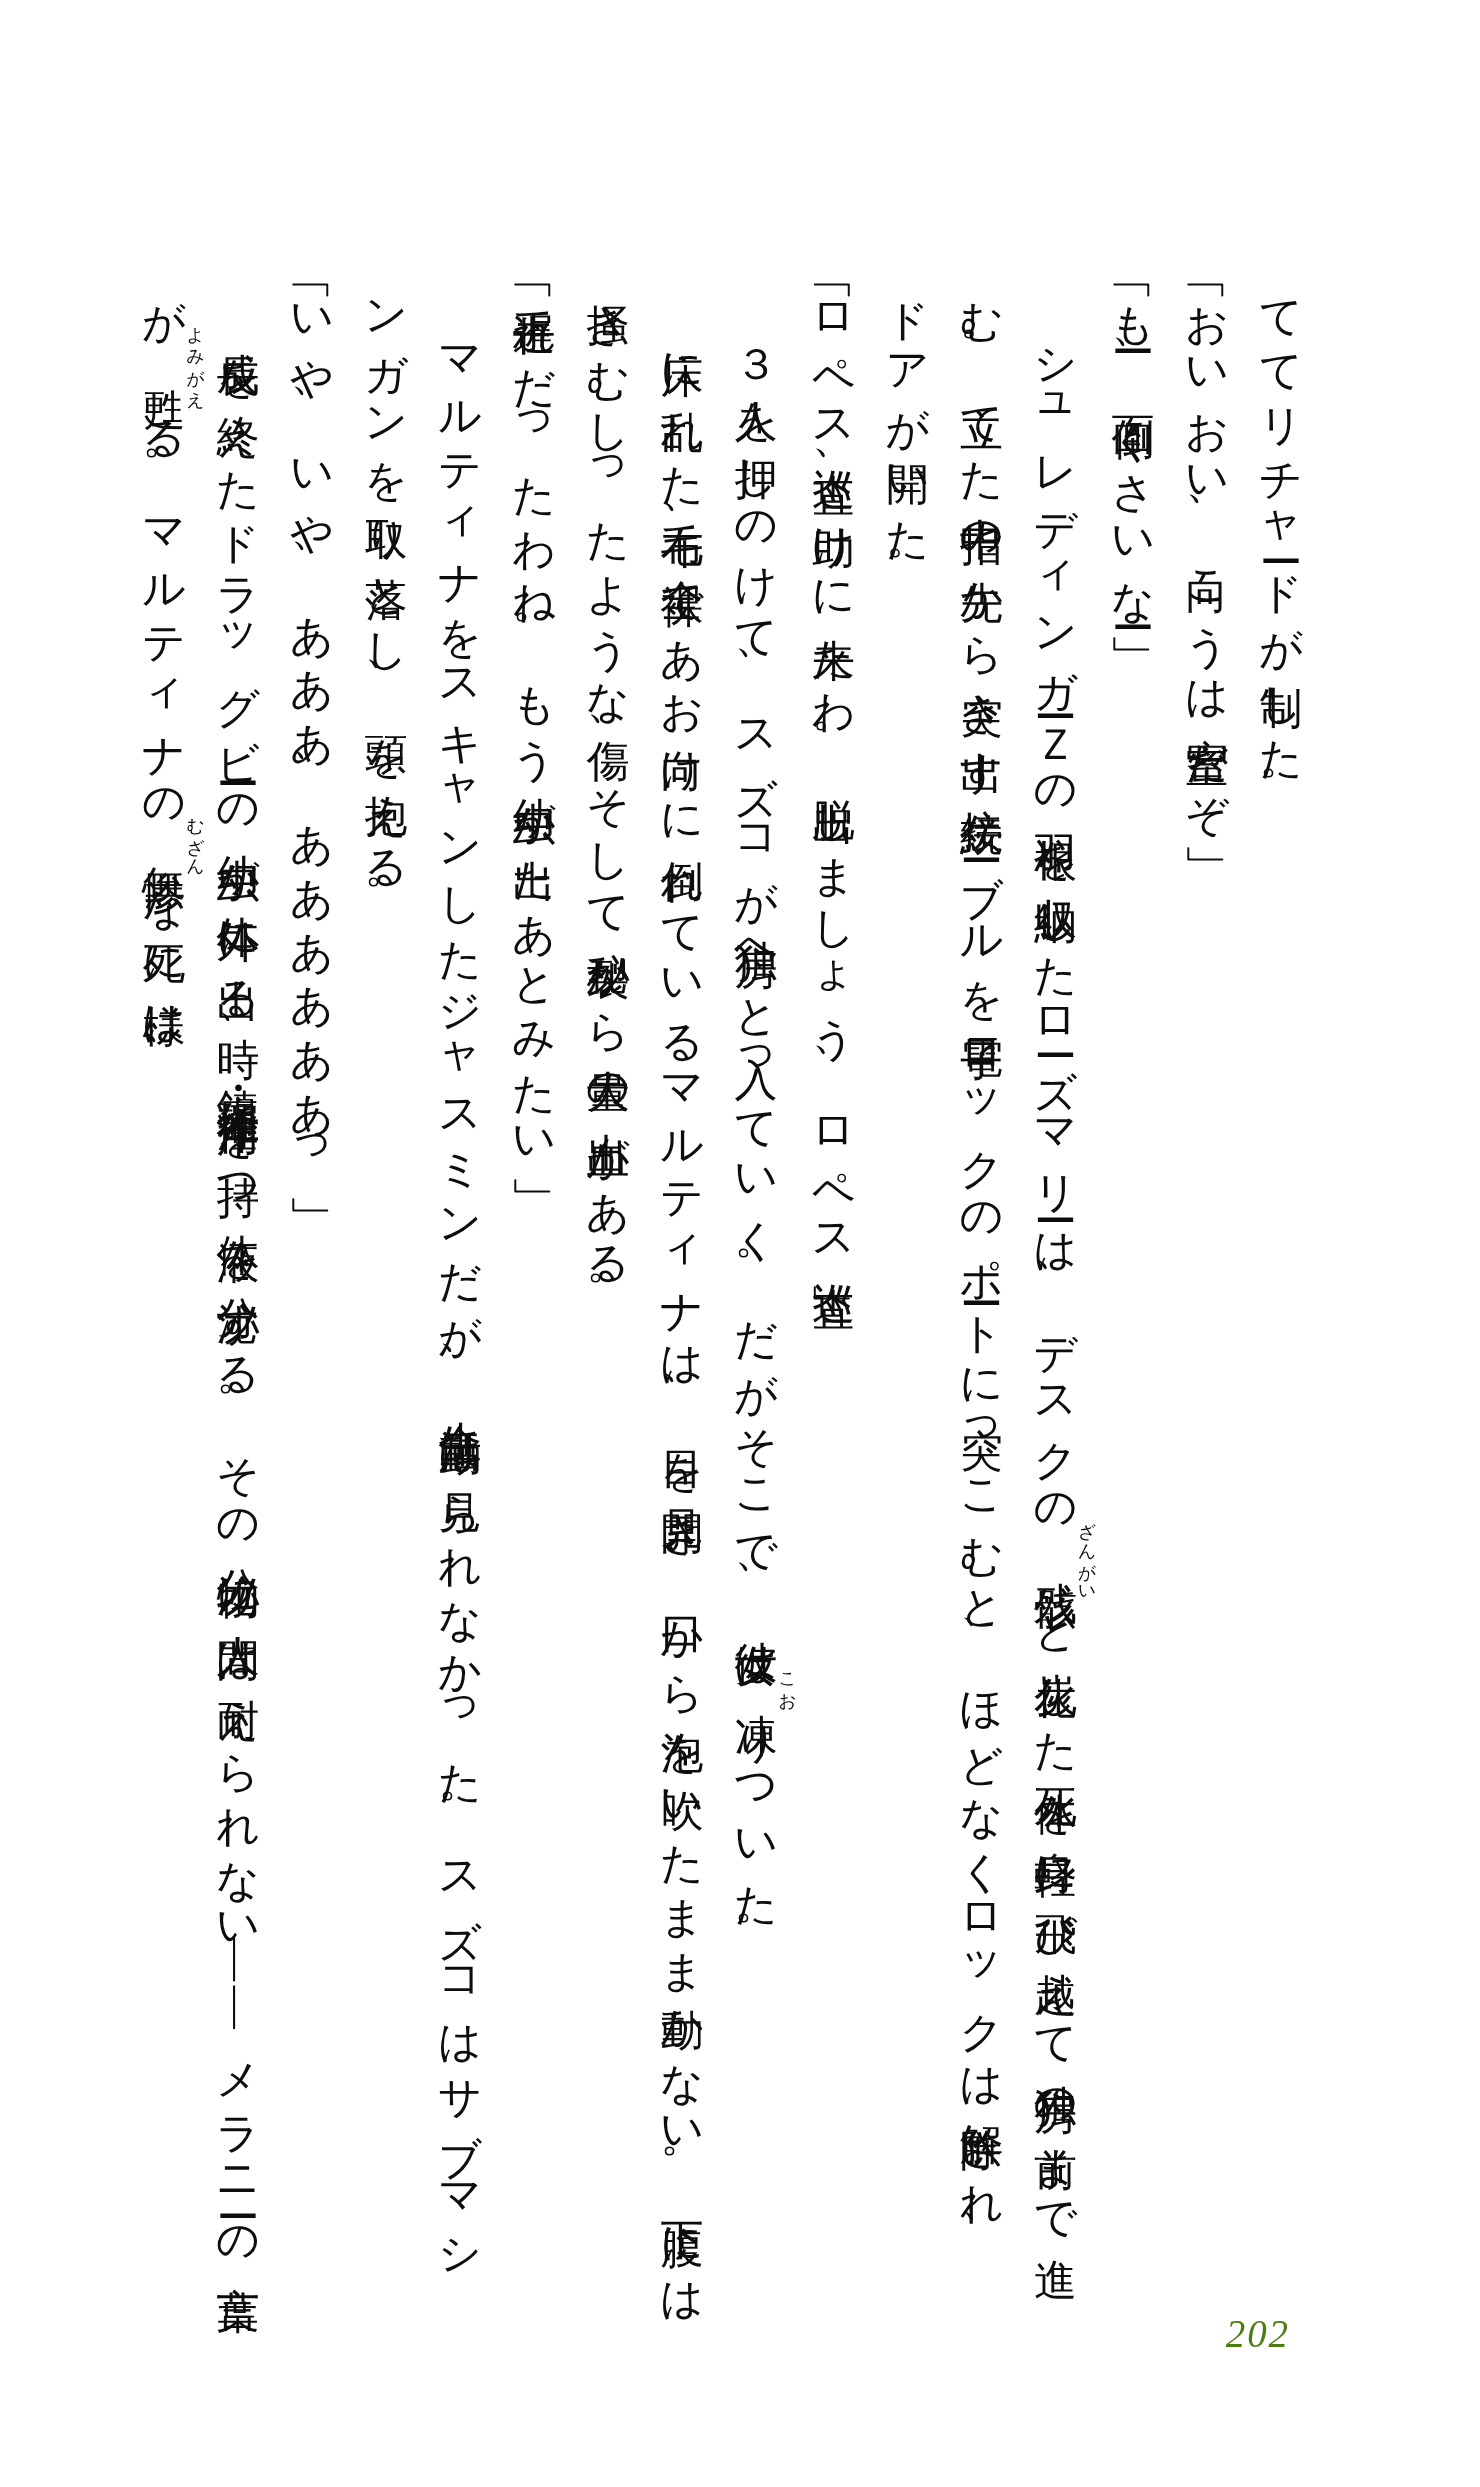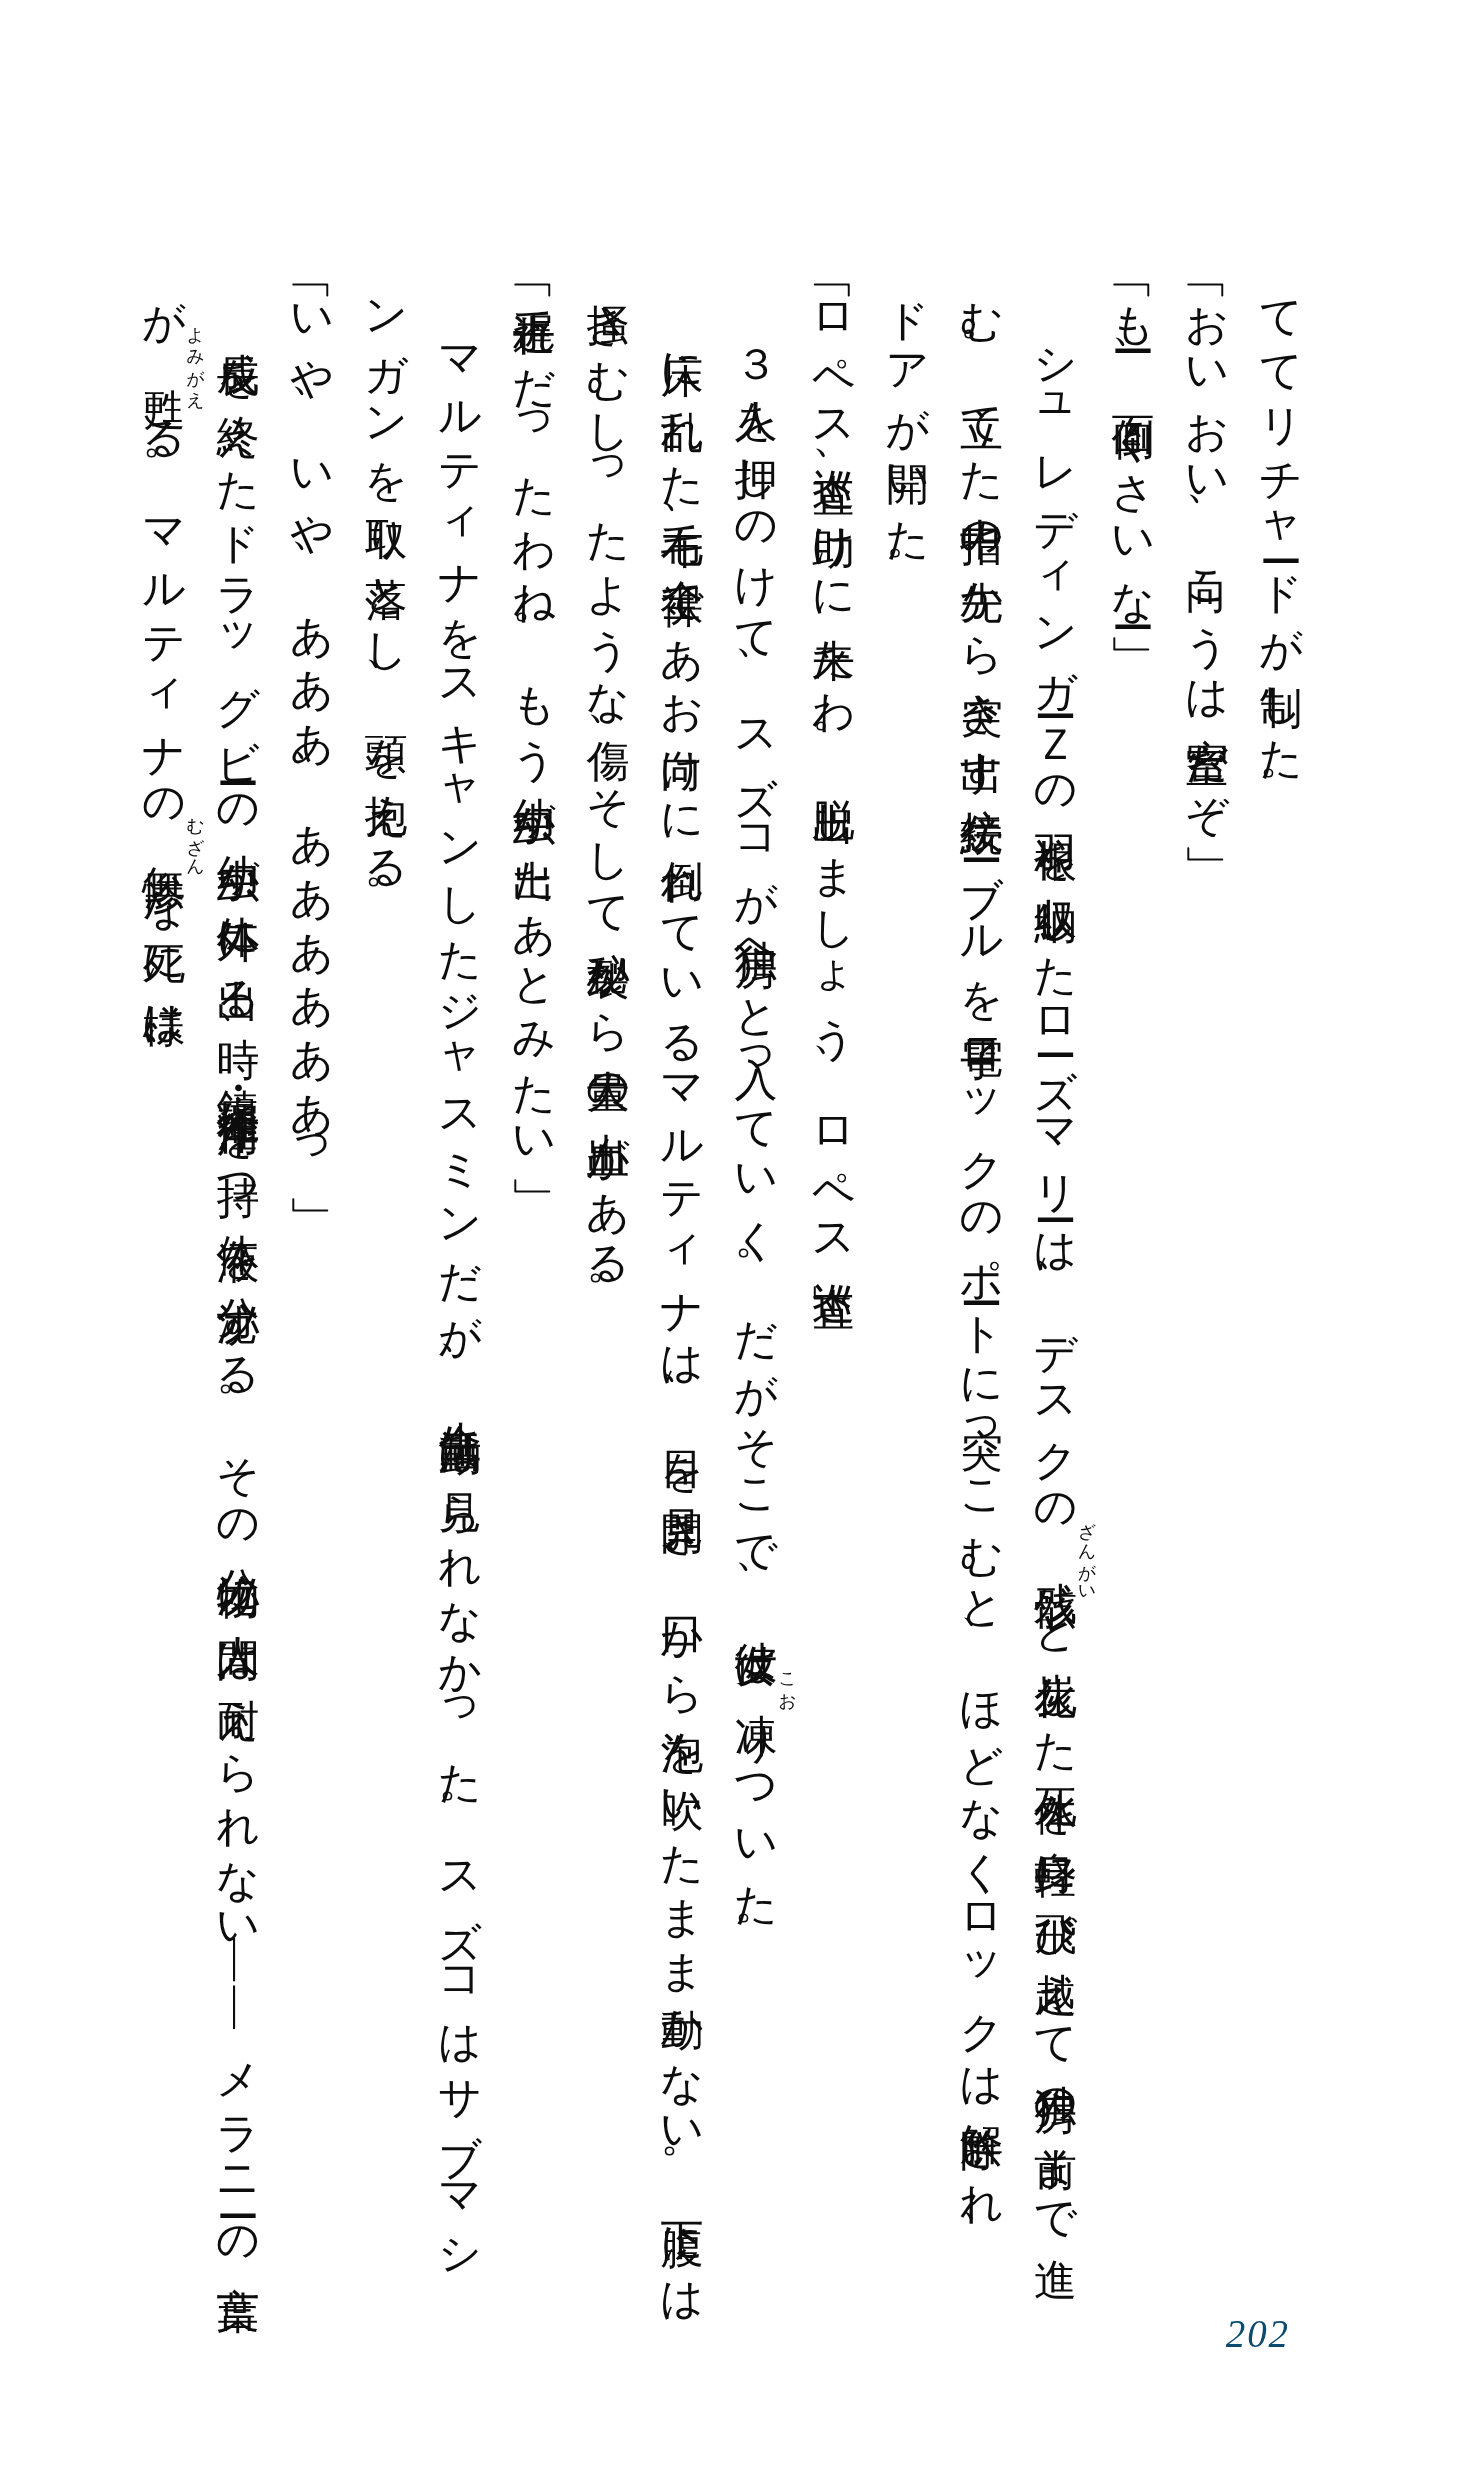--- a/index.html
+++ b/index.html
@@ -49,21 +49,21 @@
     font-family: "Liberation Serif", "DejaVu Serif", serif;
   }
   .page-number {
     position: absolute;
     top: 2311px;
     right: 190px;
     font-family: "Liberation Serif", "DejaVu Serif", serif;
     font-style: italic;
     font-size: 39px;
     letter-spacing: 1.9px;
-    color: #0c4a6e;
+    color: #4d7c0f;
   }
 </style>
 </head>
 <body>
 
 <div class="page">
   <main class="text-block" id="text-block">
       <p class="para">ててリチャードが制した。</p>
       <p class="para">「おいおい、向こうは密室だぞ」</p>
       <p class="para">「もー、面倒くさいなー」</p>

